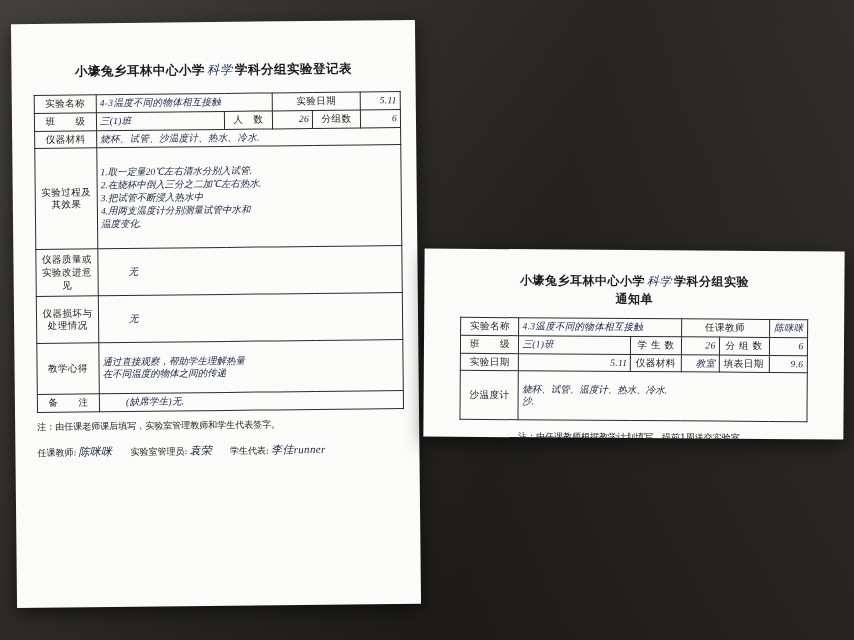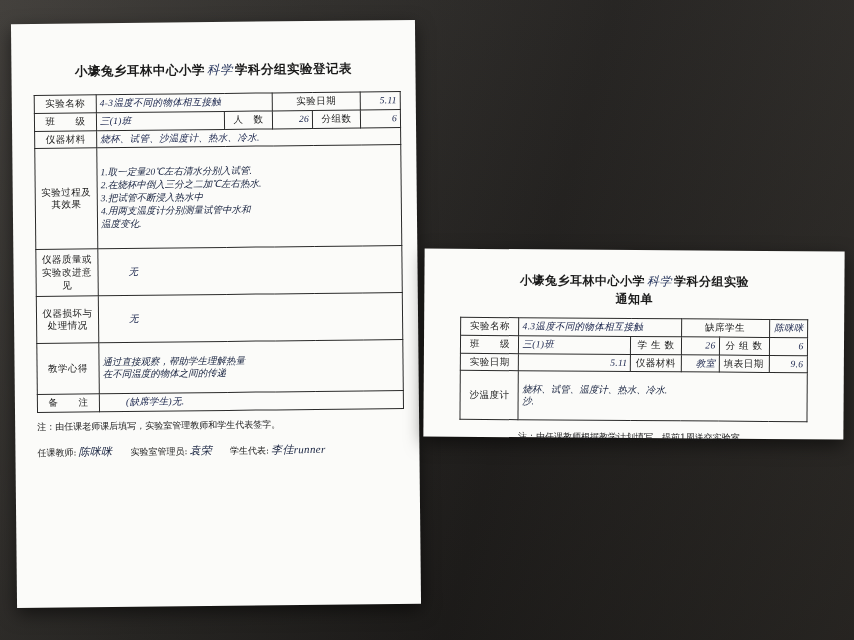--- a/index.html
+++ b/index.html
@@ -221,21 +221,21 @@
           <col style="width:112px">
           <col style="width:50px">
         <col style="width:38px">
           <col style="width:50px">
           <col style="width:38px">
       </colgroup>
       <tbody>
           <tr>
         <td class="lbl">实验名称</td>
         <td class="val hand" colspan="2">4.3温度不同的物体相互接触</td>
-        <td class="lbl" colspan="2">缺席学生</td>
+        <td class="lbl" colspan="2">任课教师</td>
         <td class="val hand centerhand">陈咪咪</td>
       </tr>
       <tr>
         <td class="lbl">班　　级</td>
         <td class="val hand">三(1)班</td>
         <td class="lbl">学 生 数</td>
         <td class="val hand centerhand">26</td>
         <td class="lbl">分 组 数</td>
         <td class="val hand centerhand">6</td>
       </tr>

